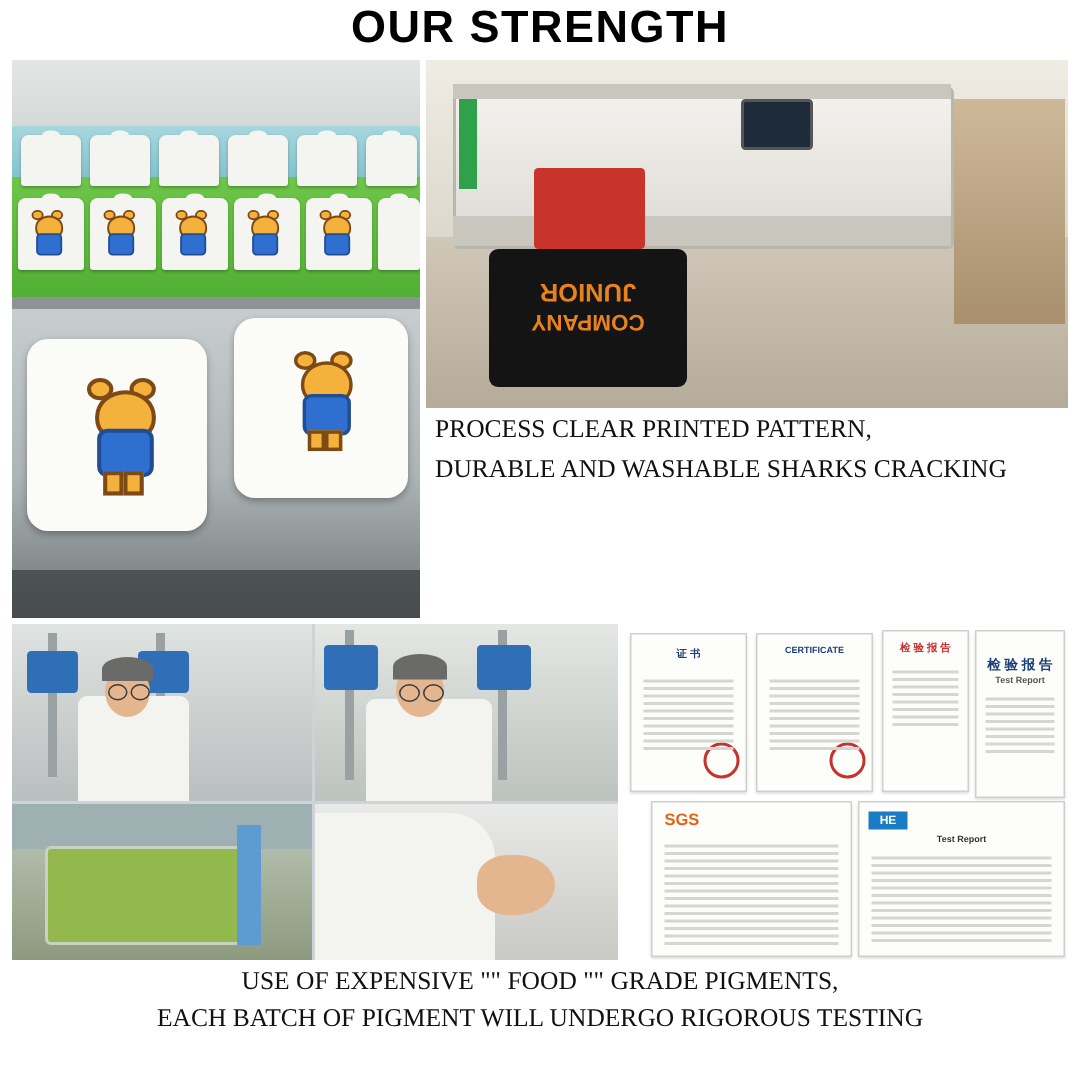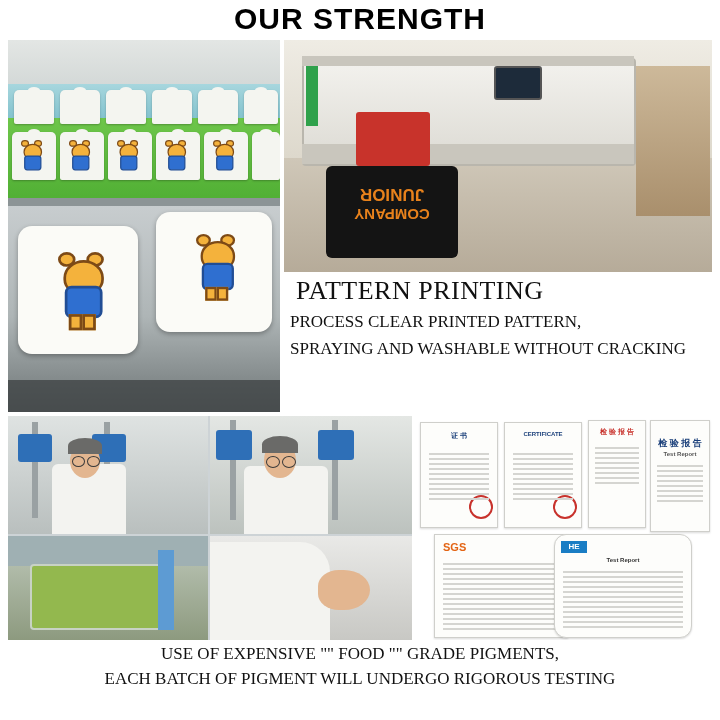--- a/index.html
+++ b/index.html
@@ -222,23 +222,22 @@
 
     <div class="pr-black-tee" style="left:42px;top:126px;width:132px;height:92px;">
       <div class="pr-red" style="left:30px;top:-54px;width:74px;height:54px;border-radius:3px;"></div>
       <div class="tee-text" style="left:0;top:18px;width:132px;font-size:17px;transform:rotate(180deg);">JUNIOR</div>
       <div class="tee-text" style="left:0;top:40px;width:132px;font-size:15px;transform:rotate(180deg);">COMPANY</div>
     </div>
 
   </div>
 
   <div class="blk-pattern">
-    <div class="hdr">PATTERN PRINTING</div>
     <div class="ln">PROCESS CLEAR PRINTED PATTERN,</div>
-    <div class="ln">SPRAYING AND WASHABLE WITHOUT CRACKING</div>
+    <div class="ln">DURABLE AND WASHABLE SHARKS CRACKING</div>
   </div>
 
   <div class="photo" id="photo-lab">
     <div class="lab-cell lab-a">
       <div class="stand" style="left:24px;top:6px;width:6px;height:96px;"></div>
       <div class="stand" style="left:96px;top:6px;width:6px;height:96px;"></div>
       <div class="mixer" style="left:10px;top:18px;width:34px;height:28px;"></div>
       <div class="mixer" style="left:84px;top:18px;width:34px;height:28px;"></div>
       <div class="coat" style="left:44px;top:48px;width:74px;height:70px;"></div>
       <div class="face" style="left:62px;top:28px;width:30px;height:34px;"></div>
@@ -349,21 +348,21 @@
           <i></i>
           <i></i>
           <i></i>
           <i></i>
           <i></i>
           <i></i>
           <i></i>
       </div>
     </div>
 
-    <div class="cert" style="left:140px;top:118px;width:136px;height:102px;border-radius:12px;">
+    <div class="cert" style="left:158px;top:118px;width:136px;height:102px;">
       <div class="he-badge" style="left:6px;top:6px;width:26px;height:12px;font-size:8px;line-height:12px;">HE</div>
       <div class="cert-hdr" style="top:22px;font-size:6px;color:#333;">Test Report</div>
       <div class="tbl" style="left:8px;top:36px;right:8px;">
         <i></i>
           <i></i>
           <i></i>
           <i></i>
           <i></i>
           <i></i>
           <i></i>

